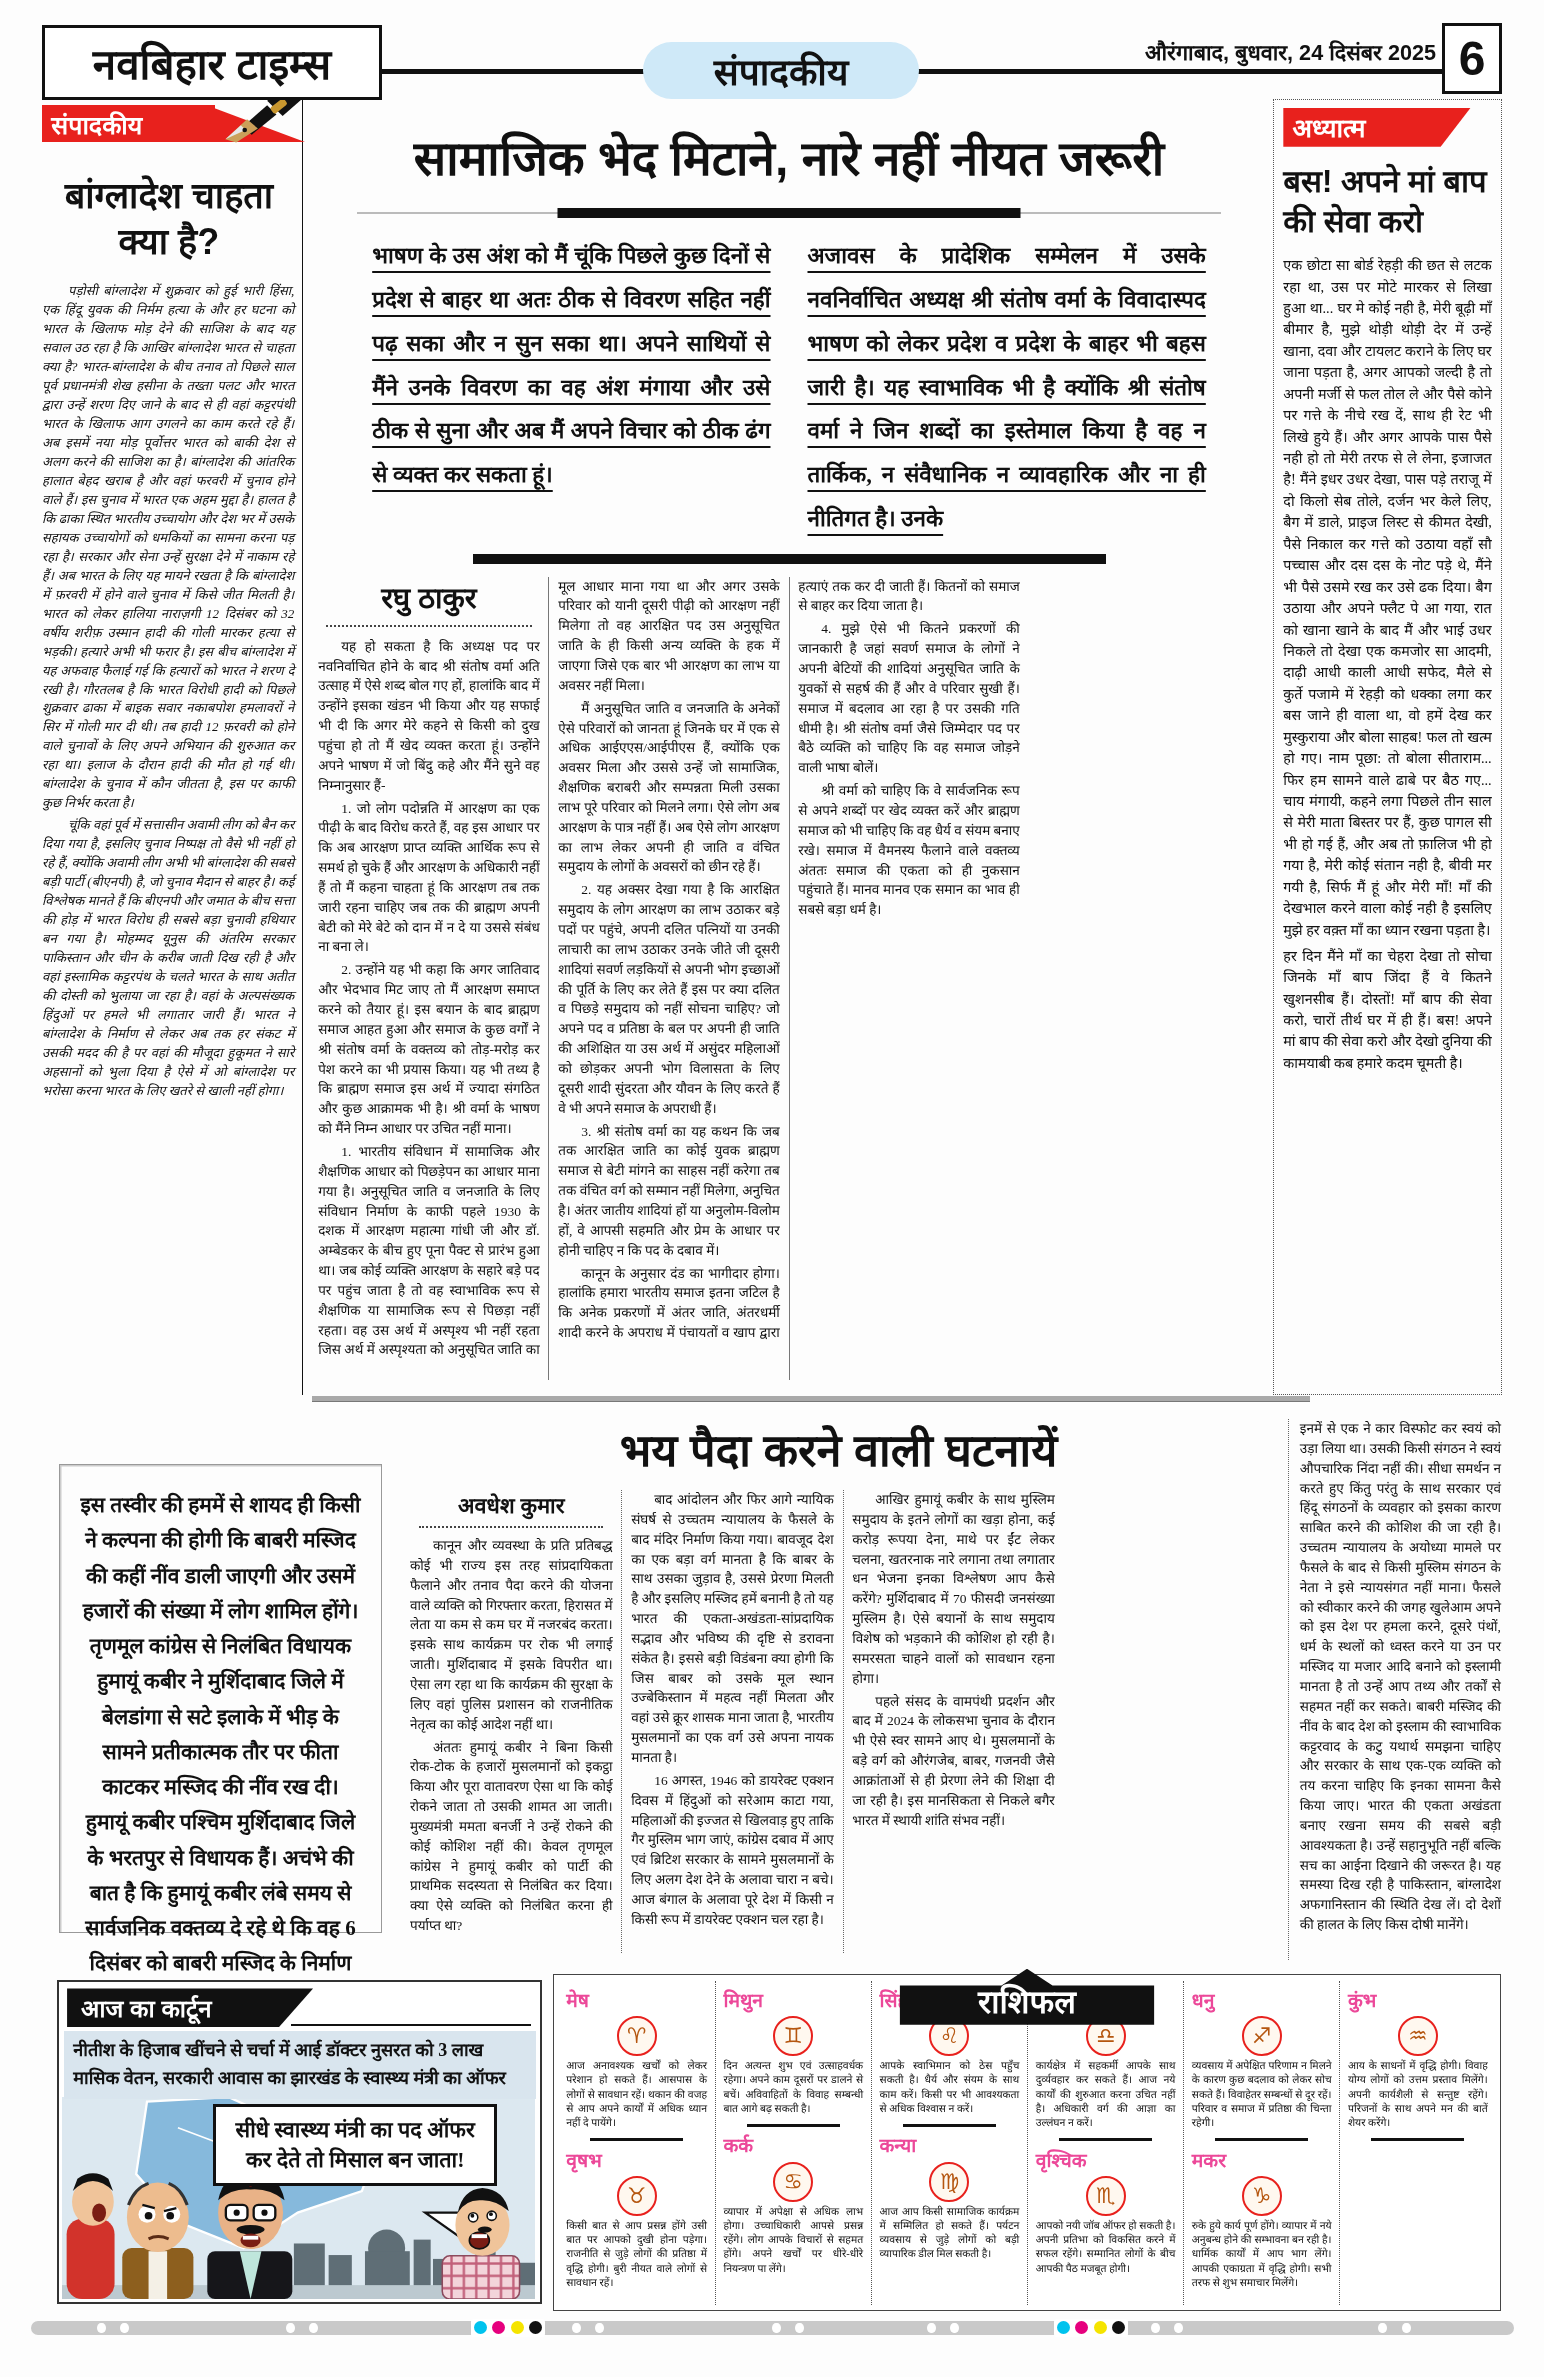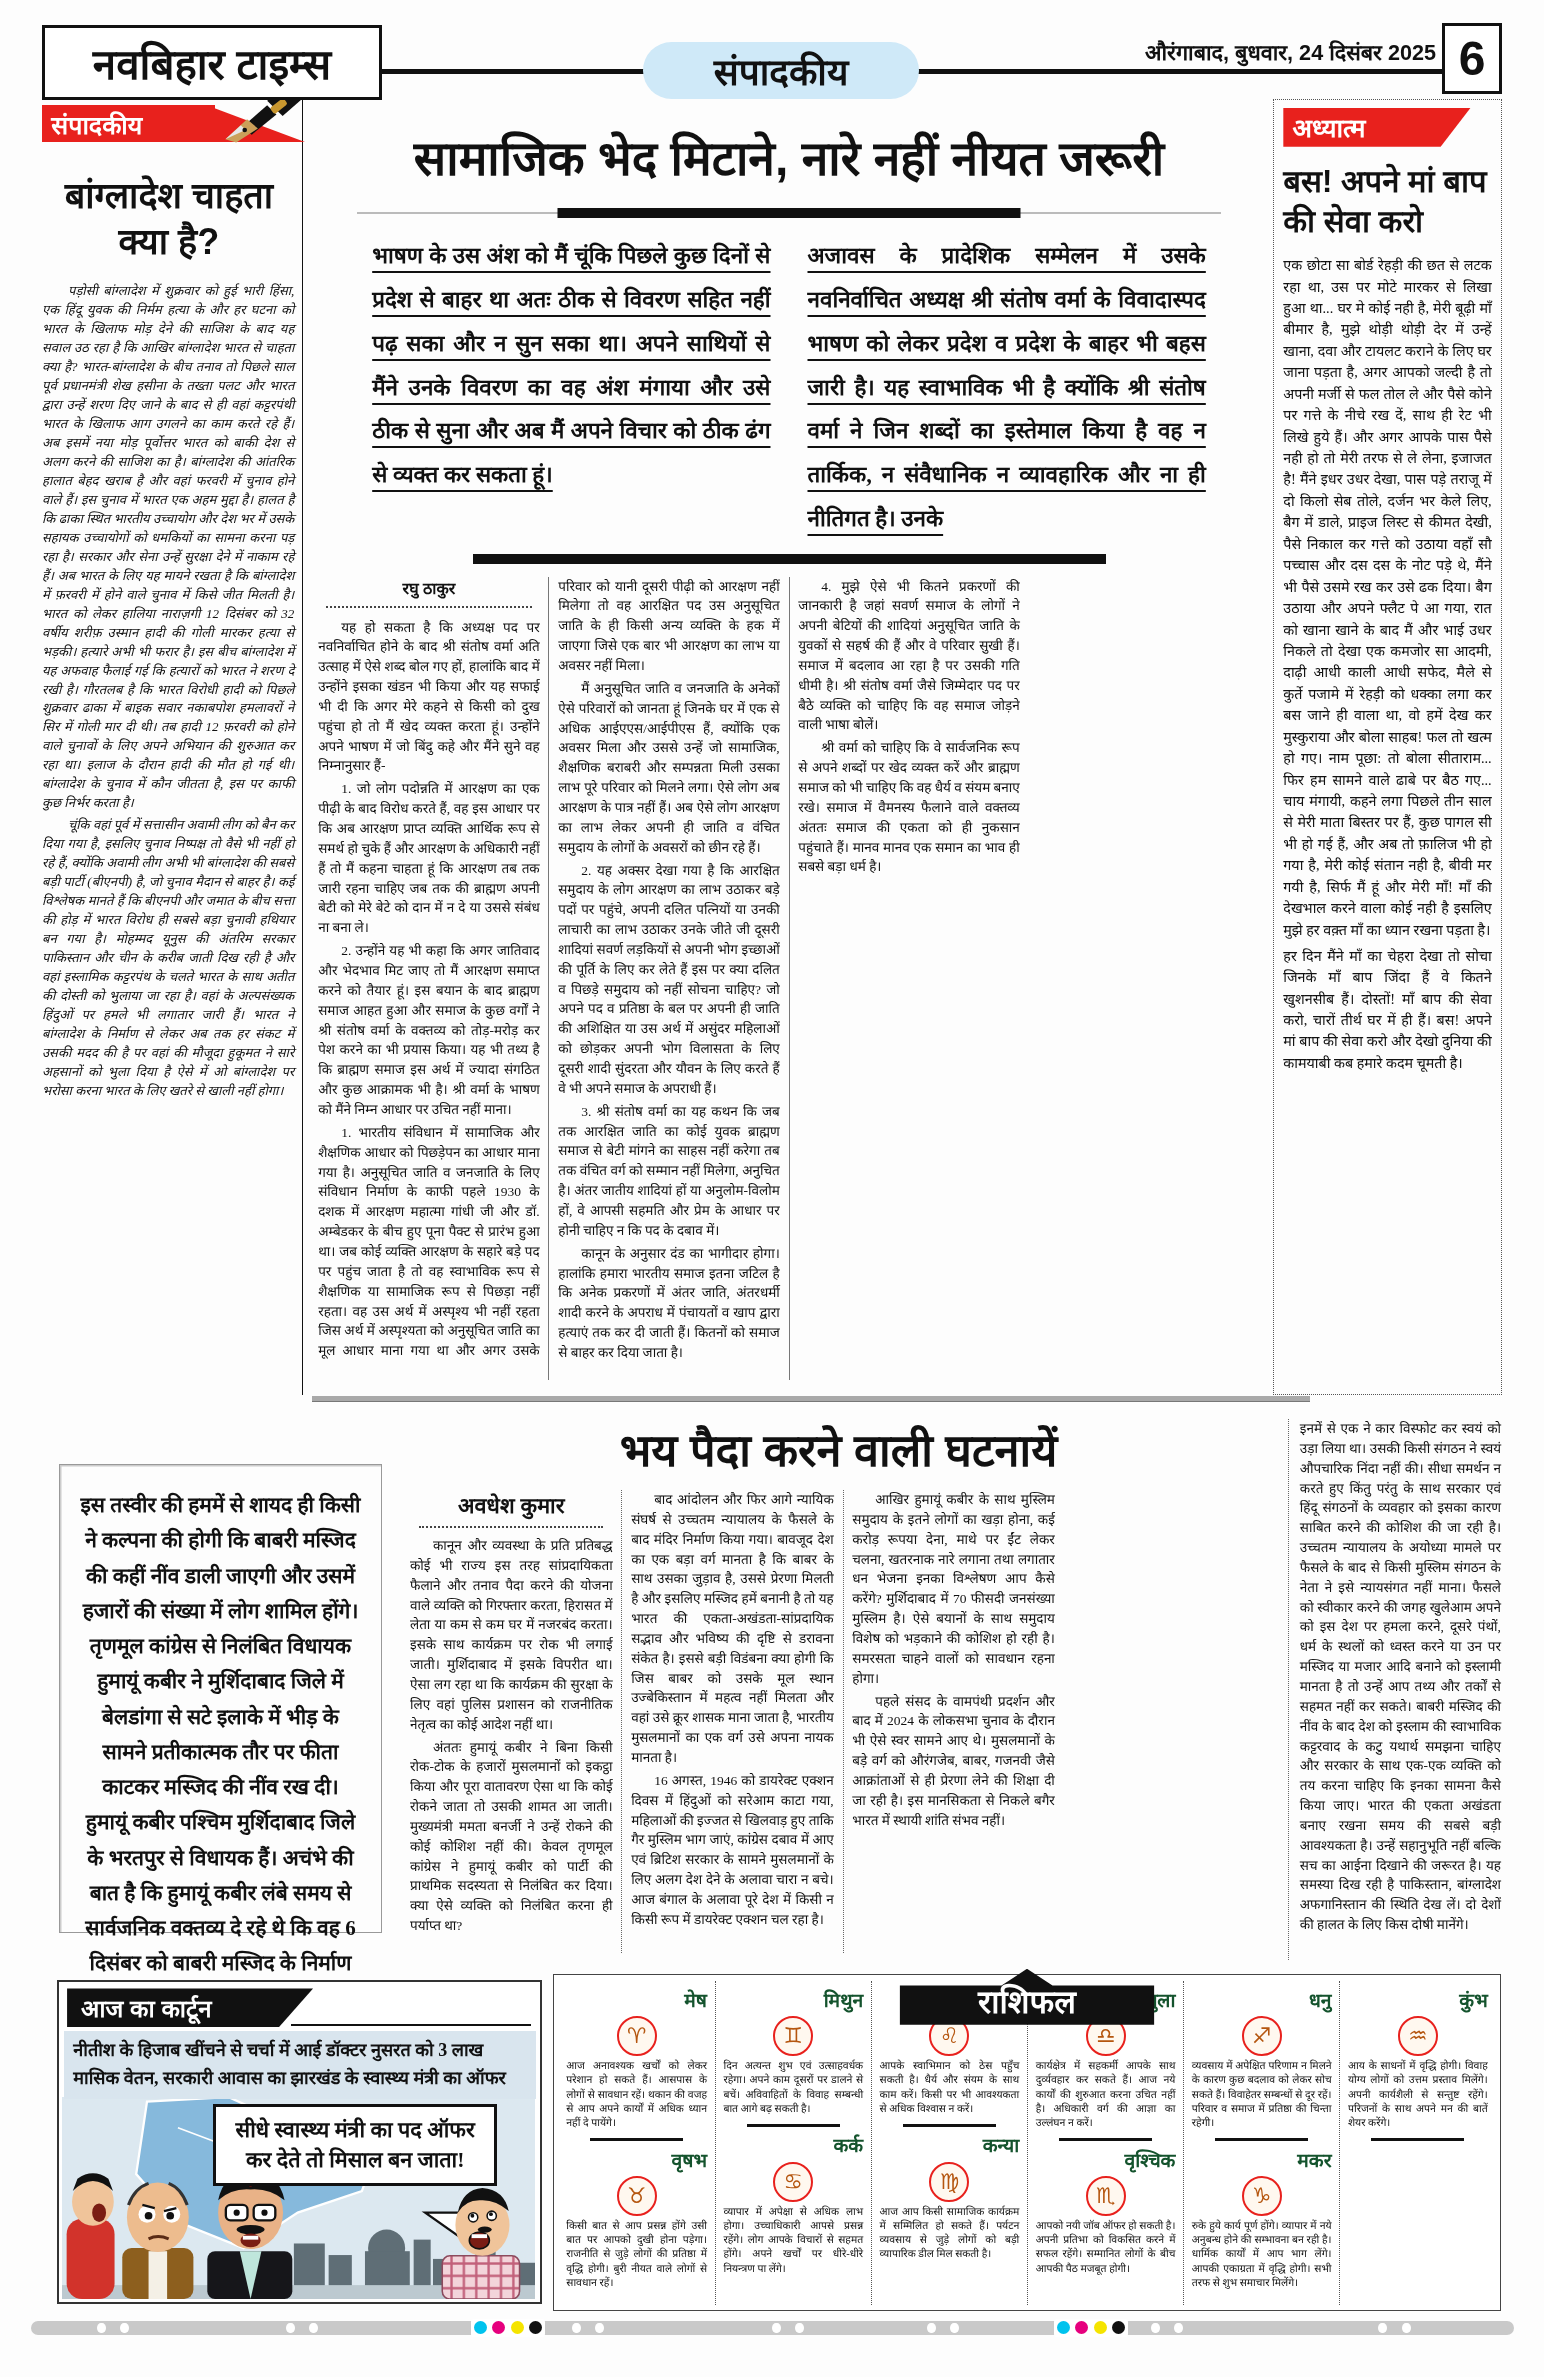--- a/index.html
+++ b/index.html
@@ -33,21 +33,21 @@
   .leftcol .bodytext{padding-right:1.5px;font-style:italic;}
 
   .centercol{position:absolute;left:312px;top:99px;width:954px;height:1296px;box-sizing:border-box;padding:0 6.2px;}
   .main-headline{font-size:48px;text-align:center;line-height:1.15;margin-top:32px;}
   .headline-rule{position:relative;height:2.3px;background:#bbb;margin:26px 39px 0;}
   .headline-bar{position:absolute;left:50%;top:-4.6px;transform:translateX(-50%);width:463px;height:10.8px;background:#111;}
   .intro-wrap{display:flex;gap:37px;padding:20px 54px 7.7px;}
   .intro{flex:1;font-size:22.4px;font-weight:bold;line-height:1.95;text-align:justify;
     text-decoration:underline;text-decoration-thickness:2.3px;text-underline-offset:7.7px;}
   .intro-divider{width:633px;height:10px;background:#111;margin:6.2px auto 12.4px;}
-  .main-byline{font-size:16px;font-weight:bold;text-align:center;font-family:"Liberation Sans",sans-serif;
+  .main-byline{font-size:29px;font-weight:bold;text-align:center;font-family:"Liberation Sans",sans-serif;
     border-bottom:2.3px dotted #444;padding-bottom:6.2px;margin:0 7.7px 9.3px;}
   .main-body{column-count:4;column-gap:18.5px;column-rule:0.8px solid #777;height:803px;column-fill:auto;
     font-size:13.5px;line-height:1.47;text-align:justify;}
   .main-body p{margin:0 0 3.1px;text-indent:23px;}
 
   .rightcol{position:absolute;left:1273px;top:99px;width:229px;height:1296px;border:1.5px dotted #555;
     box-sizing:border-box;padding:7.7px 9.3px;}
   .spirit-label{width:178px;height:39px;background:#e8211d;color:#fff;display:flex;align-items:center;
     font-size:25.5px;padding-left:9.3px;clip-path:polygon(0 0,100% 0,84% 100%,0 100%);}
   .spirit-headline{font-size:31px;line-height:1.3;margin:15.4px 0 12.4px;}
@@ -81,21 +81,21 @@
   .speech-bubble{position:absolute;left:154px;top:122px;width:256px;background:#fff;border:3.1px solid #111;
     padding:7.7px 10.8px;font-size:21.6px;font-weight:bold;text-align:center;line-height:1.4;z-index:3;}
 
   .astro-box{position:absolute;left:511px;top:0;width:948px;height:337px;border:1.5px solid #444;background:#fff;box-sizing:border-box;}
   .astro-ribbon{position:absolute;left:50%;top:-6.2px;transform:translateX(-50%);width:255px;height:56px;background:#111;
     color:#fff;display:flex;align-items:flex-end;justify-content:center;font-size:32px;padding-bottom:3.1px;box-sizing:border-box;
     clip-path:polygon(0 30%,40% 30%,50% 0,60% 30%,100% 30%,100% 100%,0 100%);z-index:4;}
   .astro-grid{position:absolute;left:4.6px;top:6.2px;right:4.6px;bottom:4.6px;display:grid;grid-template-columns:repeat(6,1fr);}
   .astro-col{padding:3.1px 7.7px;box-sizing:border-box;}
   .astro-col + .astro-col{border-left:1.5px dotted #555;}
-  .astro-name{color:#14532d;font-size:19.3px;font-weight:bold;text-align:right;font-family:Liberation Serif, serif;}
+  .astro-name{color:#ec4899;font-size:19.3px;font-weight:bold;text-align:left;font-family:Liberation Serif, serif;}
   .astro-icon{width:36px;height:36px;border-radius:50%;border:2.3px solid #e8211d;margin:3.1px auto;display:flex;
     align-items:center;justify-content:center;font-size:21.6px;color:#b5560f;background:#fff8ef;
     font-family:"DejaVu Sans",sans-serif;}
   .astro-text{font-size:10.5px;line-height:1.36;text-align:justify;}
   .astro-div{width:93px;height:3.1px;background:#111;margin:7.7px auto 4.6px;}
   .astro-cell.first .astro-name{margin-top:1.5px;}
 
   
   .regbar{position:absolute;left:31px;top:2321px;width:1483px;height:14px;background:#c9c9c9;border-radius:7.7px;}
   .regdot{position:absolute;top:1.5px;width:8.5px;height:10.8px;border-radius:50%;background:#fff;}

